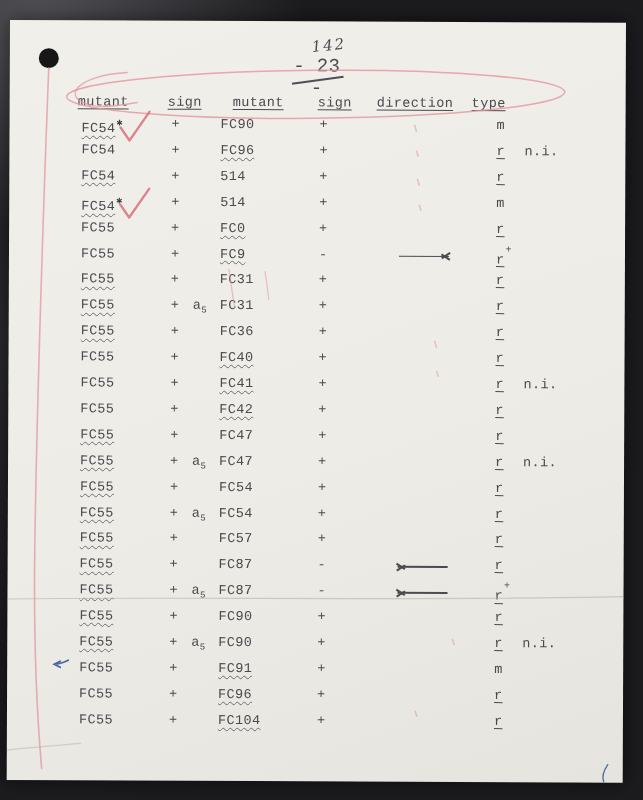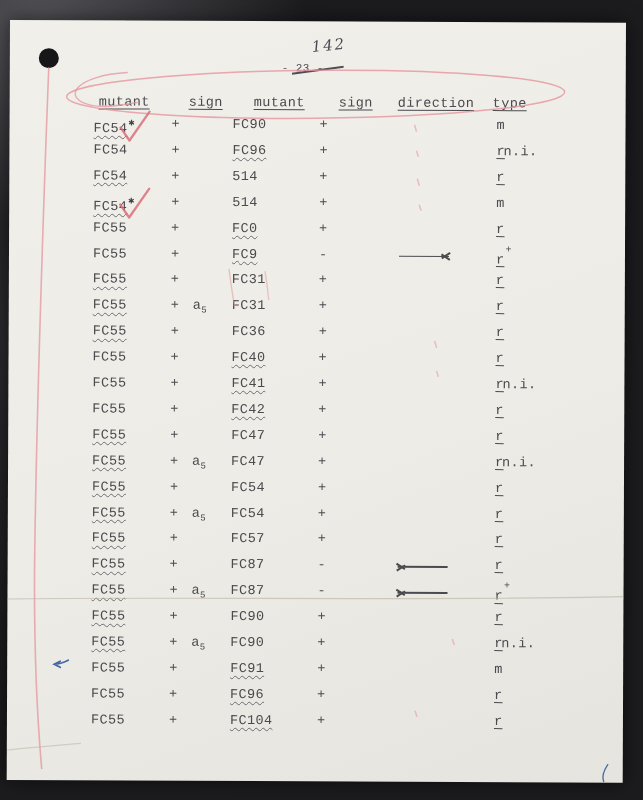--- a/index.html
+++ b/index.html
@@ -11,34 +11,34 @@
     font-family:"Liberation Mono","DejaVu Sans Mono",monospace;}
   .paper{position:absolute;left:10px;top:20px;width:616px;height:760px;
     transform:rotate(0.25deg);transform-origin:top left;
     background:linear-gradient(160deg,#f0efea 0%,var(--paper,#edece6) 55%,#e6e4de 100%);
     box-shadow:0 0 20px rgba(0,0,0,.6);}
   .hole{position:absolute;left:29px;top:28px;width:20px;height:20px;border-radius:50%;
     background:#17171a;}
   .pn-hand{position:absolute;left:284px;top:15px;width:70px;text-align:center;
     font-family:"DejaVu Serif",serif;font-style:italic;font-size:15px;letter-spacing:2px;
     color:#4b4b52;transform:rotate(-6deg);}
-  .pn-typed{position:absolute;left:272px;top:34px;width:70px;
-    font-size:11px;letter-spacing:.4px;color:var(--ink,#4a4a4f);margin-top:7px;}
+  .pn-typed{position:absolute;left:272px;top:34px;width:70px;text-align:center;
+    font-size:19px;letter-spacing:.4px;color:var(--ink,#4a4a4f);}
   .pn-typed:after{content:"";position:absolute;left:10px;right:8px;top:55%;height:1.6px;
     background:#4e4e55;transform:rotate(-8deg);}
   .headers{position:absolute;left:0;top:74px;width:100%;height:22px;}
   .hdr{position:absolute;font-size:13.5px;letter-spacing:.4px;color:var(--ink,#4a4a4f);
-    text-decoration:underline;text-underline-offset:3px;text-decoration-thickness:1.2px;margin-left:21px;}
+    text-decoration:underline;text-underline-offset:3px;text-decoration-thickness:1.2px;}
   .h0{left:68px}.h1{left:158px}.h2{left:223px}.h3{left:308px}.h4{left:367px}.h5{left:462px}
   .rows{position:absolute;left:0;top:94px;width:100%;height:640px;}
   .row{position:absolute;left:0;width:100%;height:26px;}
   .cell{position:absolute;top:2px;font-size:13.5px;line-height:15px;letter-spacing:.4px;
     color:var(--ink,#4a4a4f);white-space:nowrap;}
-  .c1{left:84px}.s1{left:162px}.a5{left:184px}.c3{left:223px}.s2{left:310px}
-  .c6{left:487px}.ni{left:494px}
+  .c1{left:72px}.s1{left:162px}.a5{left:184px}.c3{left:211px}.s2{left:310px}
+  .c6{left:487px}.ni{left:515px}
   .wavy{text-decoration:underline;text-decoration-style:wavy;text-underline-offset:3px;
     text-decoration-thickness:1px;text-decoration-color:#6c6c71;}
   .tu{text-decoration:underline;text-underline-offset:3px;text-decoration-thickness:1.2px;}
   .star{font-size:10px;position:relative;top:-1px;left:1px;font-weight:bold;color:#3e3e43;}
   .a5 sub{font-size:9px;}
   .tsup{font-size:10px;position:relative;top:-6px;left:1px;}
   .arrow{position:absolute;top:10px;left:390px;width:50px;height:1.5px;background:var(--ink,#4a4a4f);}
   .arrow:before,.arrow:after{content:"";position:absolute;width:10px;height:1.5px;background:var(--ink,#4a4a4f);}
   .arrow-left:before{left:-1px;top:-3.6px;transform:rotate(33deg);transform-origin:left center;}
   .arrow-left:after{left:-1px;top:3.6px;transform:rotate(-33deg);transform-origin:left center;}

